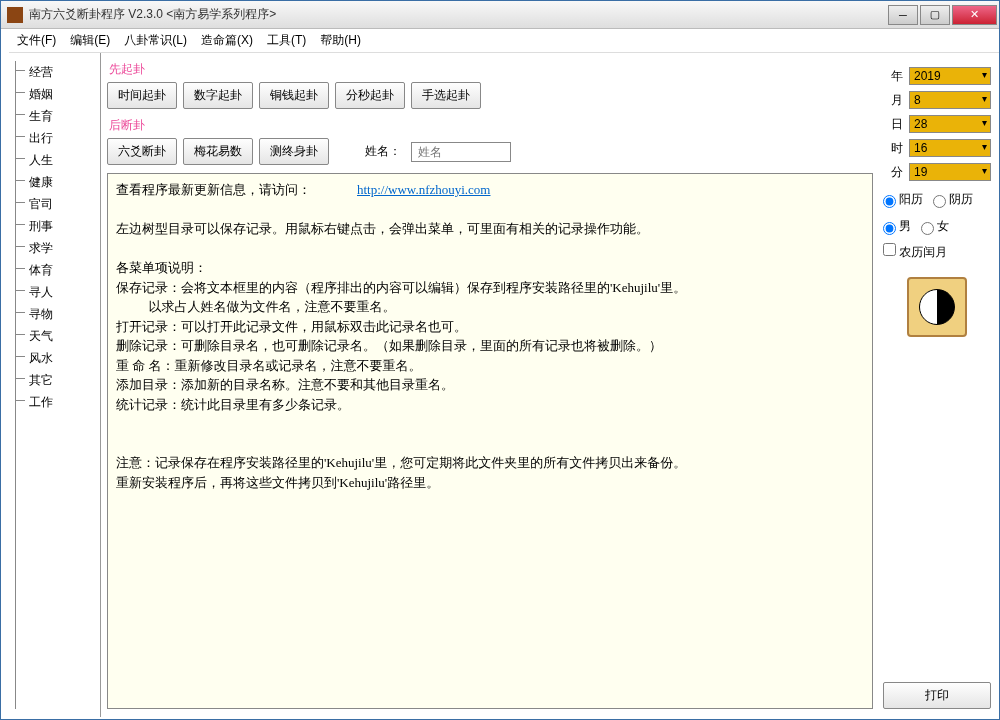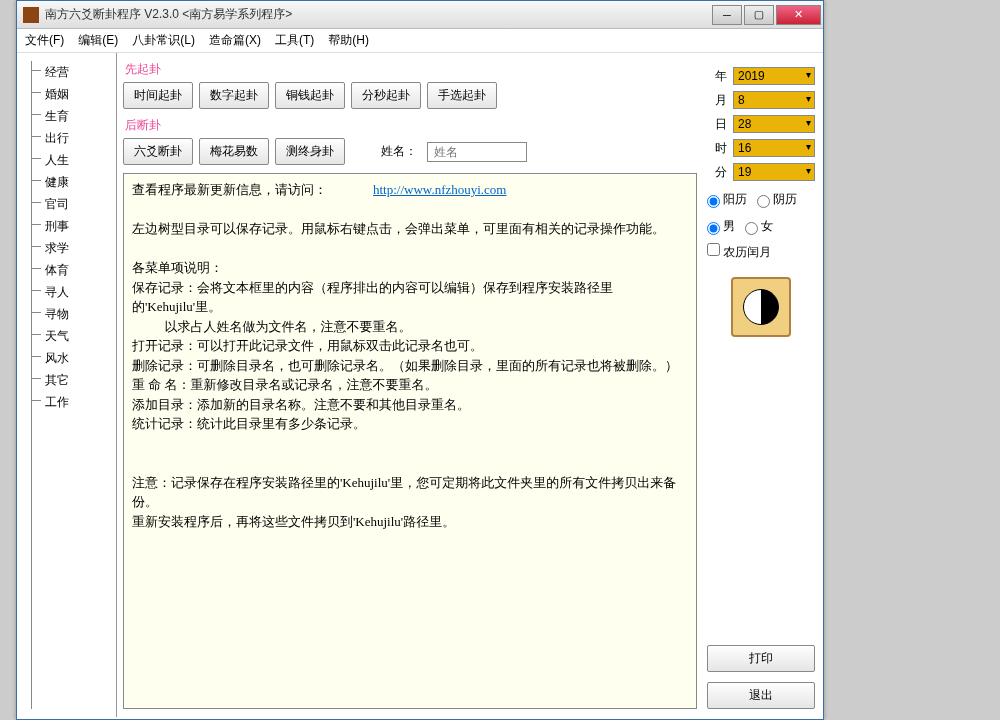--- a/index.html
+++ b/index.html
@@ -1,24 +1,24 @@
 <!DOCTYPE html>
 <html><head>
 <meta charset="utf-8">
 <style>
 * { box-sizing: border-box; margin: 0; padding: 0; }
 body { font-family: "Microsoft YaHei", SimSun, Arial, sans-serif; font-size: 12px; background: #ccc; overflow: hidden; width: 1000px; height: 720px; }
-.window { position: absolute; top: 0; left: 16px; width: 808px; height: 720px; background: #fff; border: 1px solid #3a6ea5; box-shadow: 0 0 4px rgba(0,0,0,0.3); }
+.window { position: absolute; top: 0; left: 0; width: 1000px; height: 720px; background: #fff; border: 1px solid #3a6ea5; box-shadow: 0 0 4px rgba(0,0,0,0.3); }
 .titlebar { height: 28px; background: linear-gradient(#f8f8f8, #dedede); display: flex; align-items: center; padding: 0 2px 0 6px; border-bottom: 1px solid #bbb; }
 .titlebar .icon { width: 16px; height: 16px; background: #8b4513; margin-right: 6px; display: inline-block; }
 .titlebar .title { flex: 1; color: #333; font-size: 12px; }
 .winbtns { display: flex; gap: 2px; }
 .winbtn { width: 30px; height: 20px; background: linear-gradient(#eee,#ccc); border: 1px solid #888; display: flex; align-items: center; justify-content: center; font-size: 11px; cursor: default; }
 .winbtn.close { background: linear-gradient(#e68,#c23); color: #fff; width: 45px; }
-.menubar { height: 24px; display: flex; align-items: center; padding: 0 8px; gap: 14px; border-bottom: 1px solid #ddd; font-size: 12px; }
+.menubar { height: 24px; display: flex; align-items: center; padding: 0 8px; gap: 14px; border-bottom: 1px solid #ddd; font-size: 12px; margin-left: 8px; }
 .menubar span { cursor: default; }
 .content { display: flex; height: calc(100% - 54px); }
 .sidebar { width: 100px; border-right: 1px solid #999; padding: 8px 0 0 14px; background: #fff; overflow: hidden; }
 .sidebar .cat { position: relative; padding: 2px 0 2px 14px; font-size: 12px; color: #000; cursor: default; line-height: 18px; }
 .sidebar .cat::before { content: ""; position: absolute; left: 0; top: 9px; width: 10px; height: 1px; background: #888; }
 .sidebar::before { content: ""; position: absolute; }
 .sidebar .treeline { position: absolute; left: 14px; top: 8px; bottom: 8px; width: 1px; background: #888; }
 .main { flex: 1; display: flex; flex-direction: column; padding: 8px 6px; }
 .section-label { color: #ec4899; font-size: 12px; margin-bottom: 4px; padding-left: 2px; }
 .btnrow { display: flex; gap: 6px; align-items: center; margin-bottom: 8px; }
@@ -165,16 +165,15 @@
       <div class="chkrow">
         <label><input type="checkbox" style=""> <span>农历闰月</span></label>
       </div>
 
       <div class="bagua">
           <div class="tj"></div>
         </div>
 
       <div class="spacer"></div>
       <div class="pillbtn">打印</div>
-      <div class="pillbtn">退出</div>
     </div>
   </div>
 </div>
 
 </body></html>

